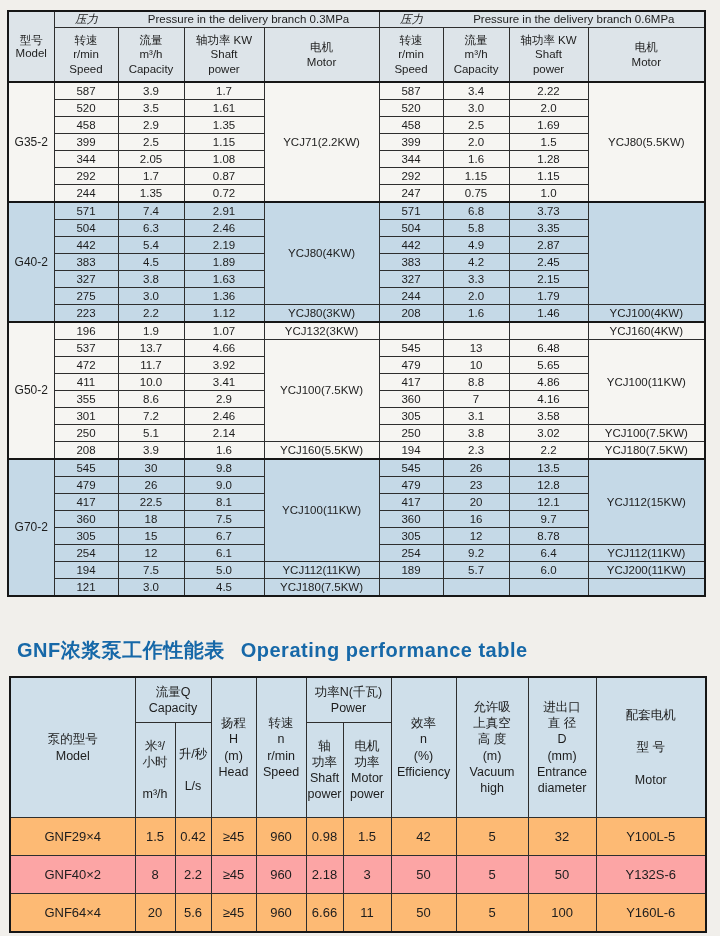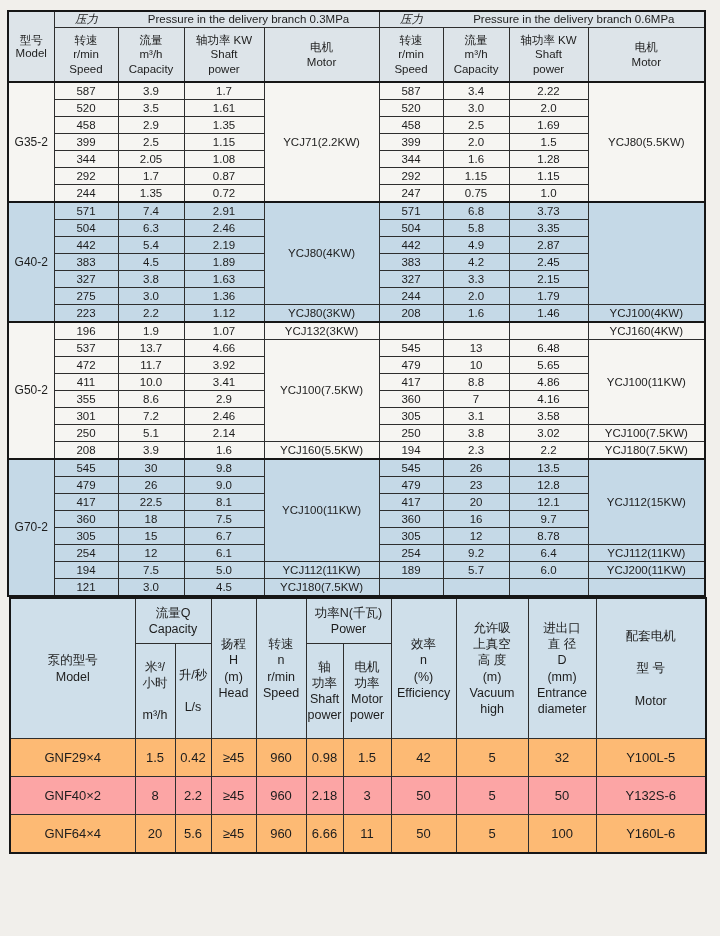--- a/index.html
+++ b/index.html
@@ -362,20 +362,23 @@
           <td>4.5</td>
           <td class="motor" rowspan="1">YCJ180(7.5KW)</td>
           <td></td>
           <td></td>
           <td></td>
           <td class="motor" rowspan="1"></td>
         </tr>
       </tbody>
   </table>
 
+  <div class="gnf-title">
+    <span>GNF浓浆泵工作性能表</span><span class="en">Operating performance table</span>
+  </div>
 
   <table class="gnf-table">
     <colgroup>
       <col style="width:125px">
         <col style="width:40px">
         <col style="width:36px">
         <col style="width:45px">
         <col style="width:50px">
       <col style="width:37px">
         <col style="width:48px">

